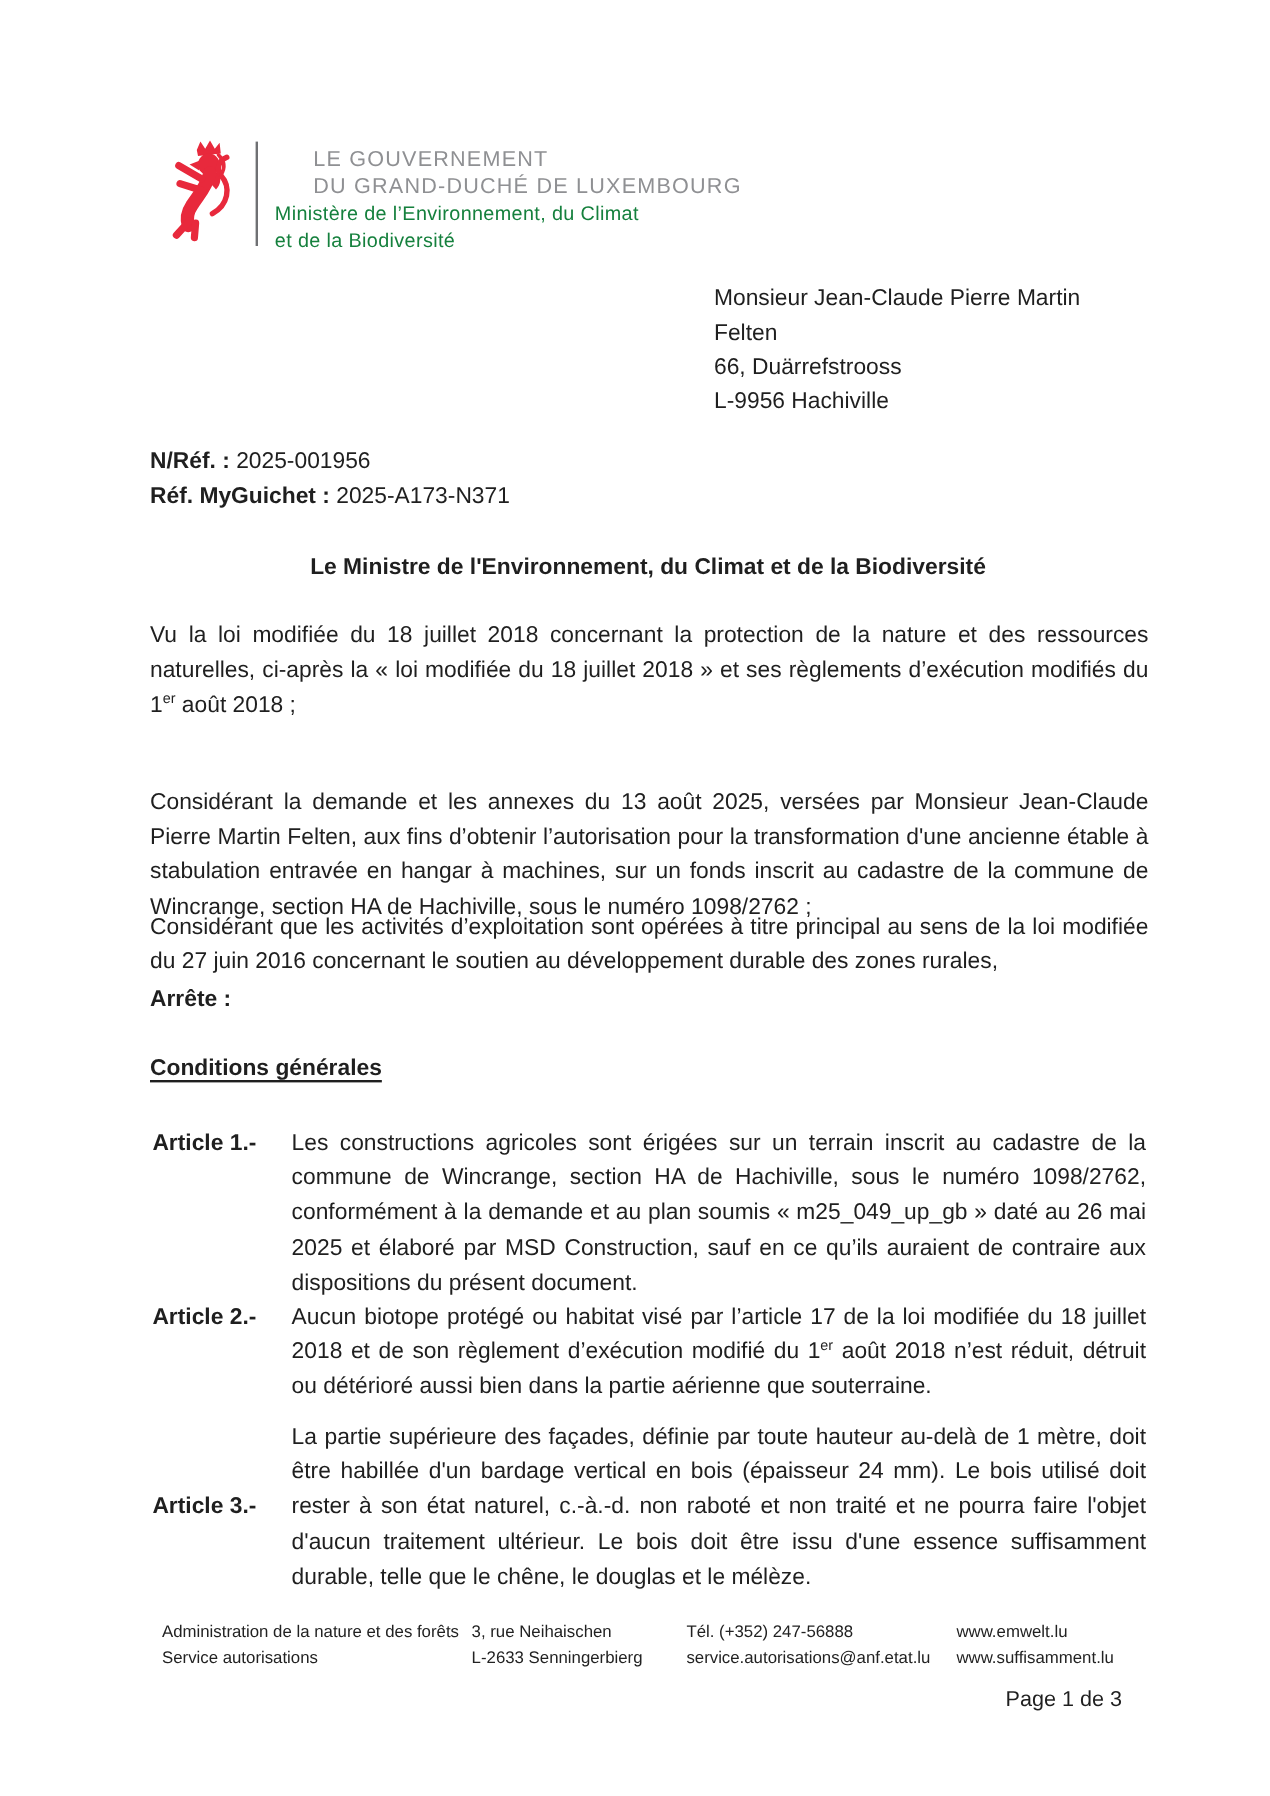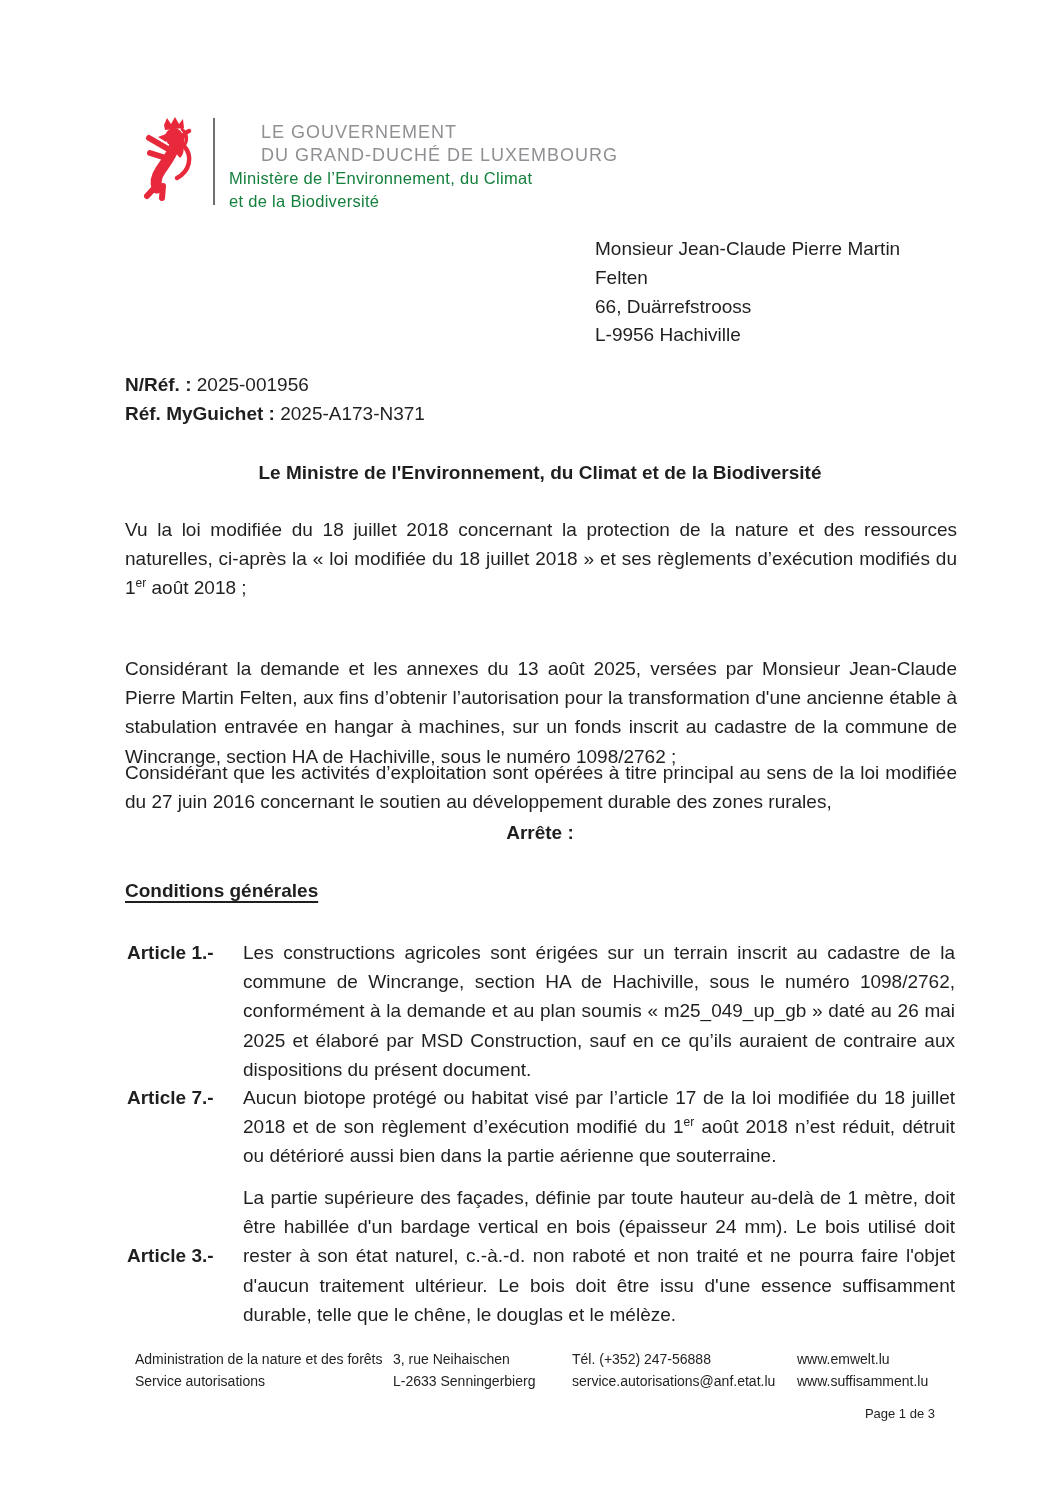--- a/index.html
+++ b/index.html
@@ -55,21 +55,21 @@
     position: absolute; left: 125px; width: 832px;
     font-size: 19px; line-height: 29.2px; text-align: justify;
   }
   .p1 { top: 515px; }
   .p2 { top: 622px; margin-top: 32px; }
   .p3 { top: 758px; }
   sup.ord { font-size: 12px; vertical-align: super; line-height: 0; }
 
   .arrete {
     position: absolute; left: 125px; top: 822px; width: 830px;
-    font-size: 19px; font-weight: bold; text-align: center;
+    font-size: 19px; font-weight: bold; text-align: left;
   }
 
   .section-heading {
     position: absolute; left: 125px; top: 880px;
     font-size: 19px; font-weight: bold;
     text-decoration: underline;
     text-decoration-thickness: 2px;
     text-underline-offset: 4px;
   }
 
@@ -90,21 +90,21 @@
   
   .footer { position: absolute; left: 0; top: 1348px; width: 1058px; font-size: 14px; line-height: 22px; color: #222; }
   .f-col { position: absolute; top: 0; white-space: nowrap; }
   .f-col1 { left: 135px; }
   .f-col2 { left: 393px; }
   .f-col3 { left: 572px; }
   .f-col4 { left: 797px; }
 
   .page-number {
     position: absolute; left: 125px; top: 1406px; width: 810px;
-    font-size: 13px; text-align: right;
+    font-size: 18px; text-align: right;
   }
 </style>
 </head>
 <body>
 
 <div class="page">
 
   <div class="logo-block">
     <div class="lion-wrap">
       <svg viewBox="0 0 60 86" width="60" height="86" aria-hidden="true">
@@ -165,21 +165,21 @@
   <div class="arrete">Arrête :</div>
 
   <div class="section-heading">Conditions générales</div>
 
   <div class="article article-1">
     <div class="article-label">Article 1.-</div>
     <div class="article-text"><span>Les constructions agricoles sont érigées sur un terrain inscrit au cadastre de la commune de Wincrange, section HA de Hachiville, sous le numéro 1098/2762, conformément à la demande et au plan soumis « m25_049_up_gb » daté au 26 mai 2025 et élaboré par MSD Construction, sauf en ce qu’ils auraient de contraire aux dispositions du présent document.</span><sup class="ord"></sup><span></span></div>
   </div>
 
   <div class="article article-2">
-    <div class="article-label">Article 7.-</div>
+    <div class="article-label">Article 2.-</div>
     <div class="article-text"><span>Aucun biotope protégé ou habitat visé par l’article 17 de la loi modifiée du 18 juillet 2018 et de son règlement d’exécution modifié du 1</span><sup class="ord">er</sup><span> août 2018 n’est réduit, détruit ou détérioré aussi bien dans la partie aérienne que souterraine.</span></div>
   </div>
 
   <div class="article article-3">
     <div class="article-label">Article 3.-</div>
     <div class="article-text"><span>La partie supérieure des façades, définie par toute hauteur au-delà de 1 mètre, doit être habillée d'un bardage vertical en bois (épaisseur 24 mm). Le bois utilisé doit rester à son état naturel, c.-à.-d. non raboté et non traité et ne pourra faire l'objet d'aucun traitement ultérieur. Le bois doit être issu d'une essence suffisamment durable, telle que le chêne, le douglas et le mélèze.</span><sup class="ord"></sup><span></span></div>
   </div>
 
   <div class="footer">
     <div class="f-col f-col1">

